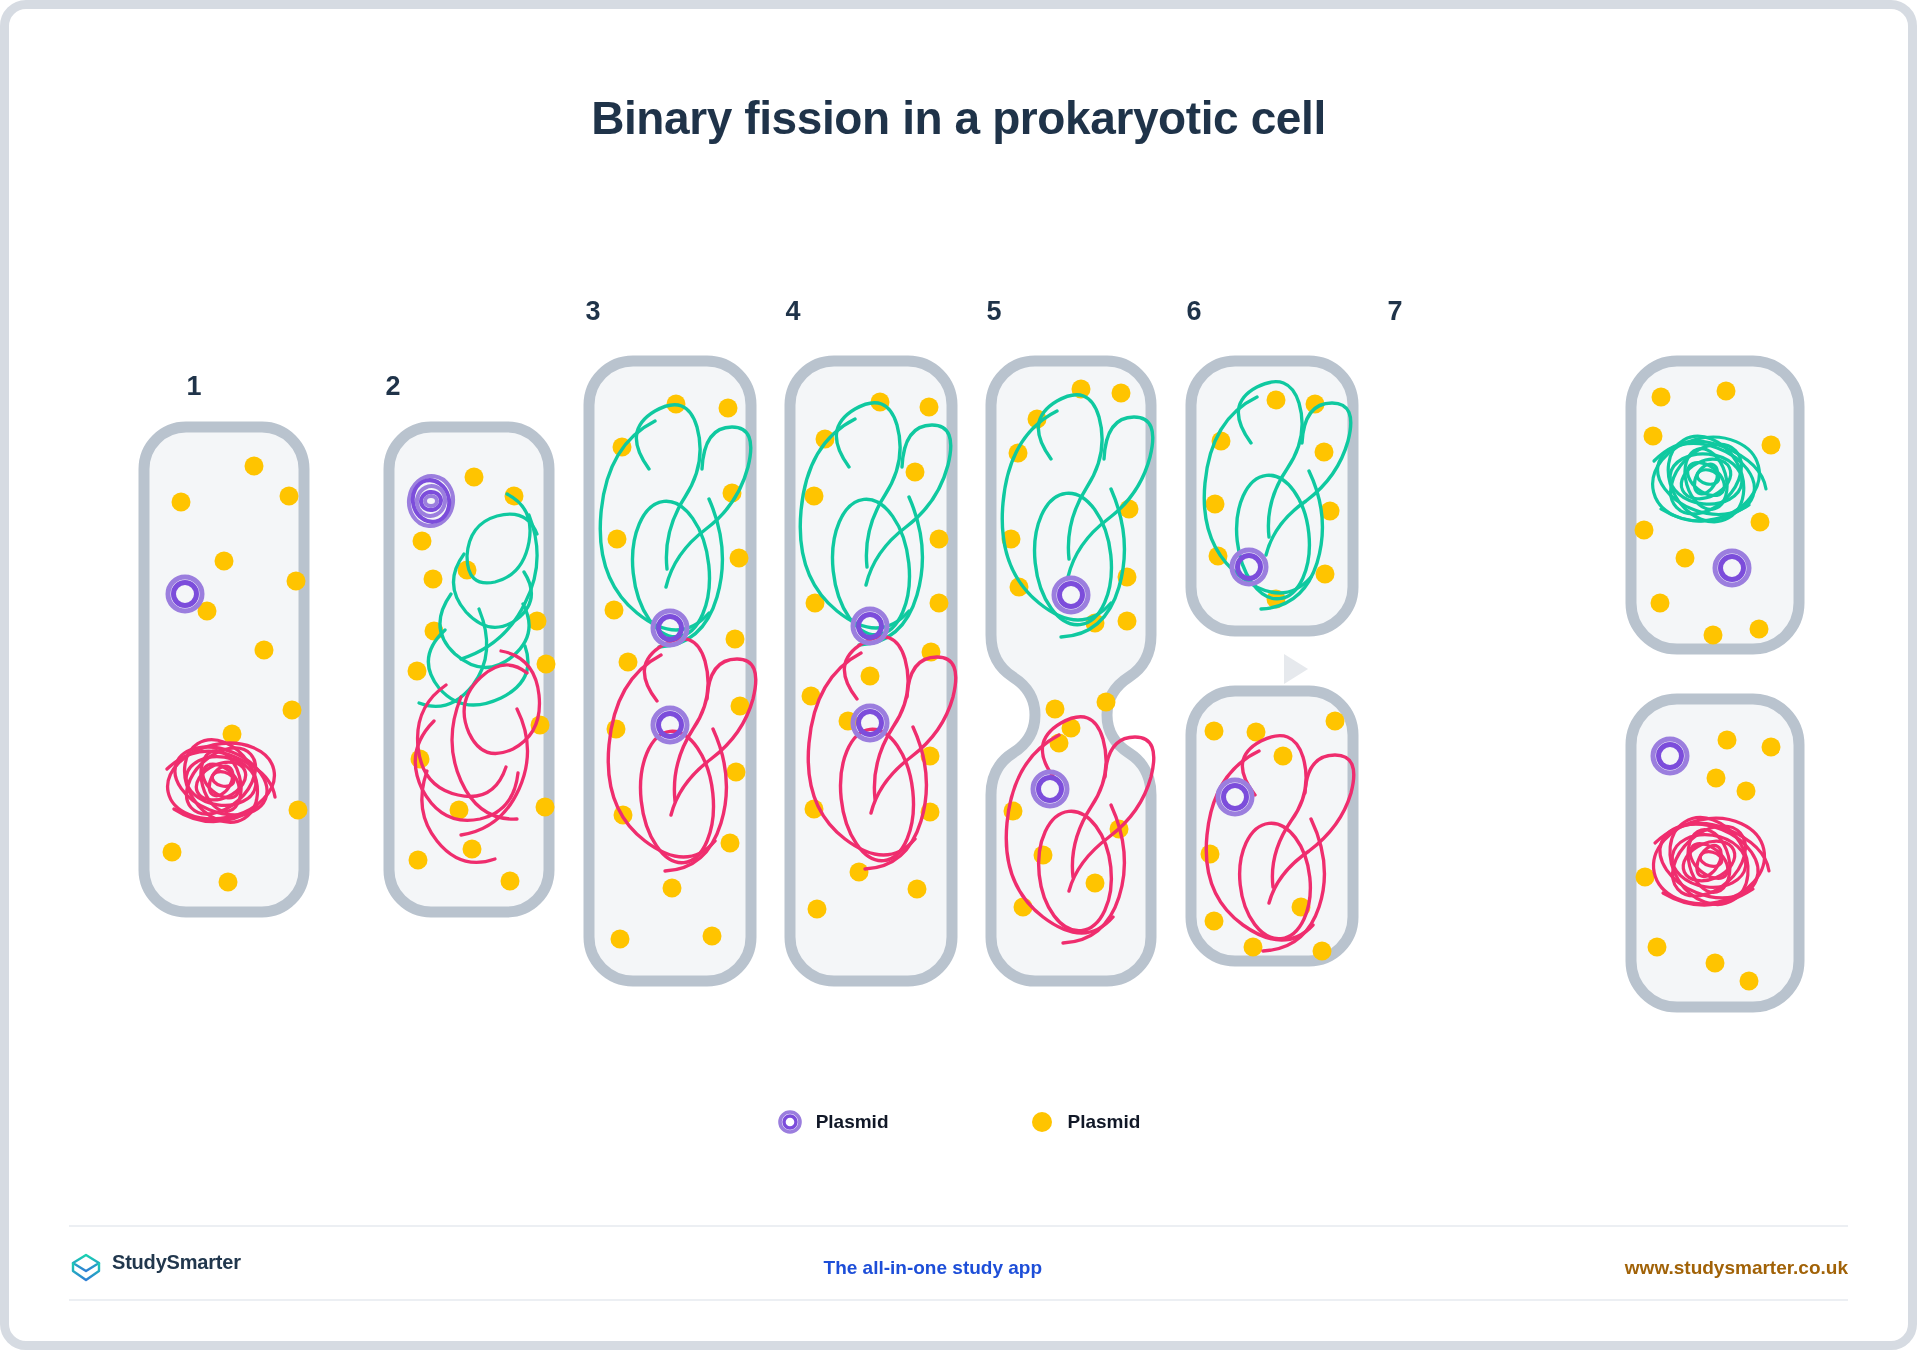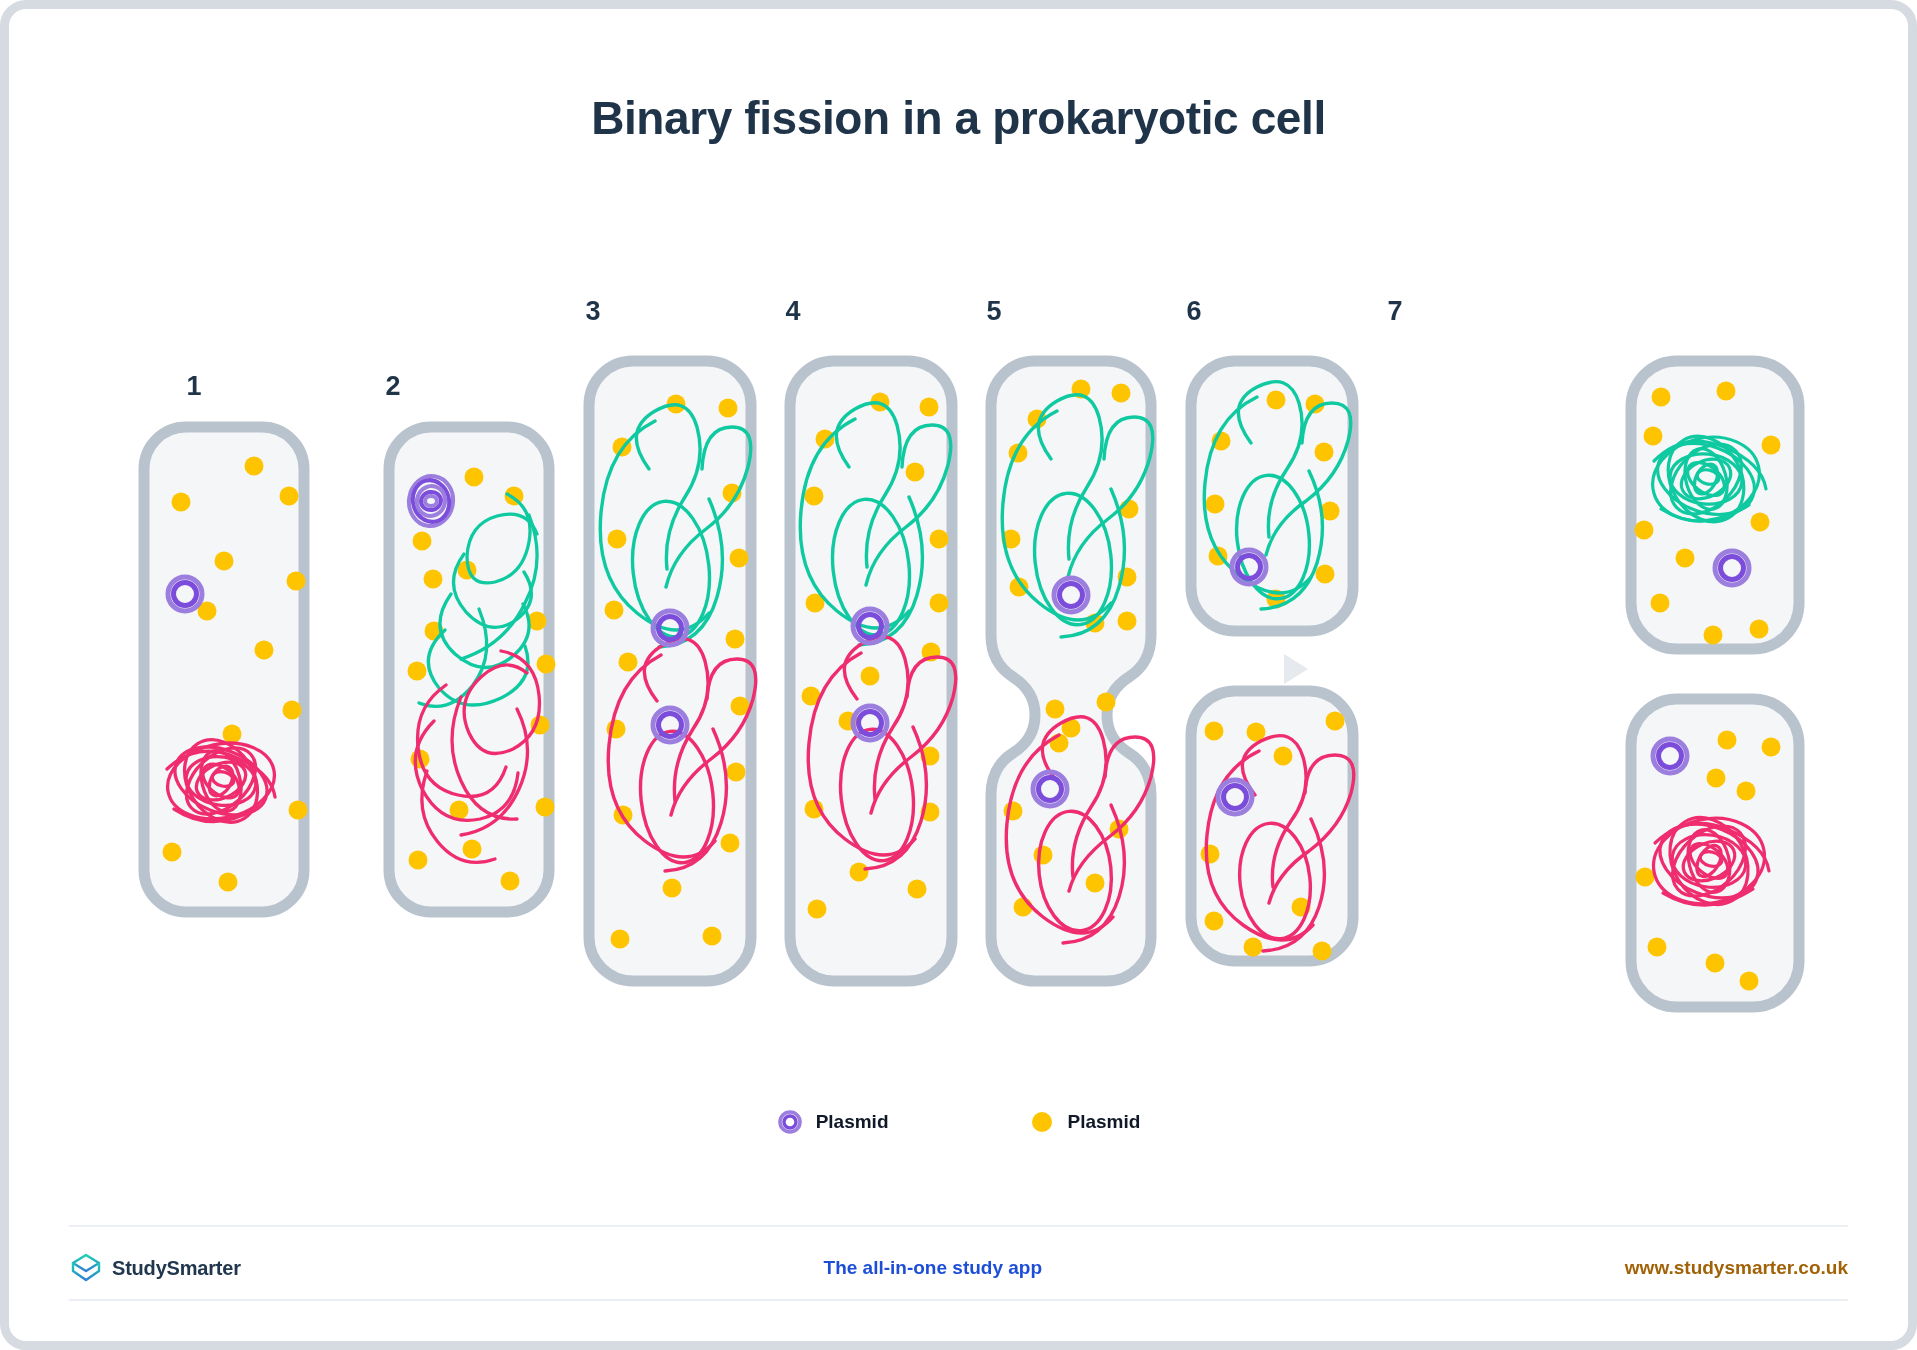--- a/index.html
+++ b/index.html
@@ -74,21 +74,21 @@
   #footer {
     position: absolute;
     left: 60px; right: 60px;
     top: 1228px; height: 62px;
     display: flex;
     align-items: center;
     justify-content: space-between;
   }
   #brand {
     display: flex;
-    align-items: center;
+    align-items: flex-start;
     gap: 9px;
   }
   #brand-name {
     font-size: 20px;
     font-weight: 700;
     color: #21374d;
     letter-spacing: -0.2px;
   }
   #footer-tagline {
     font-size: 19px;

